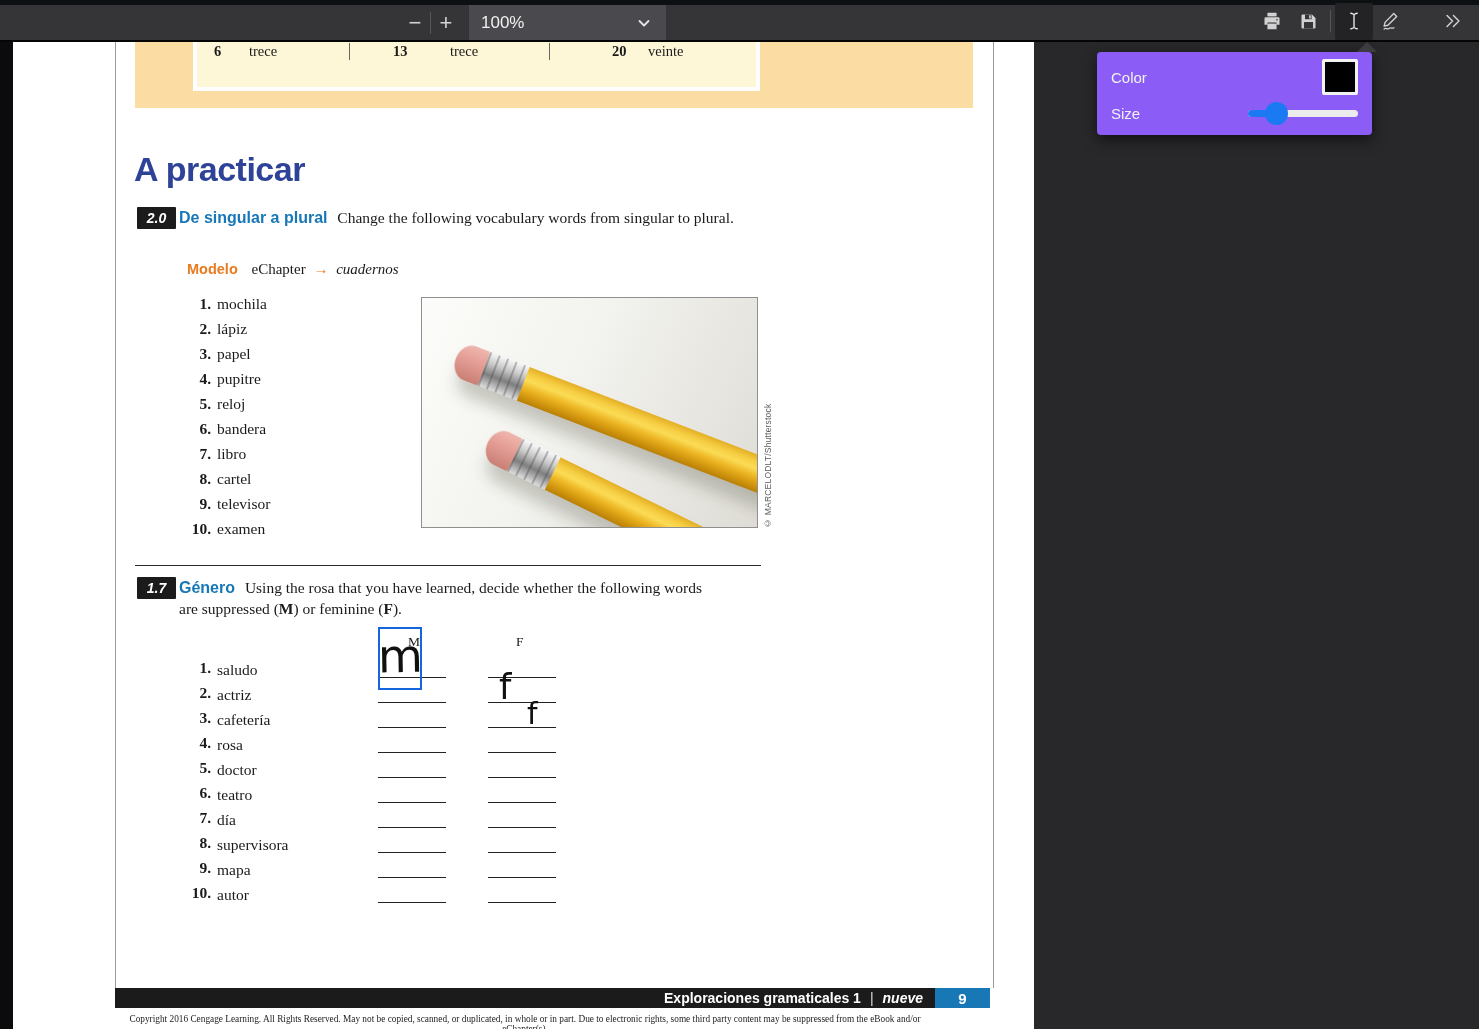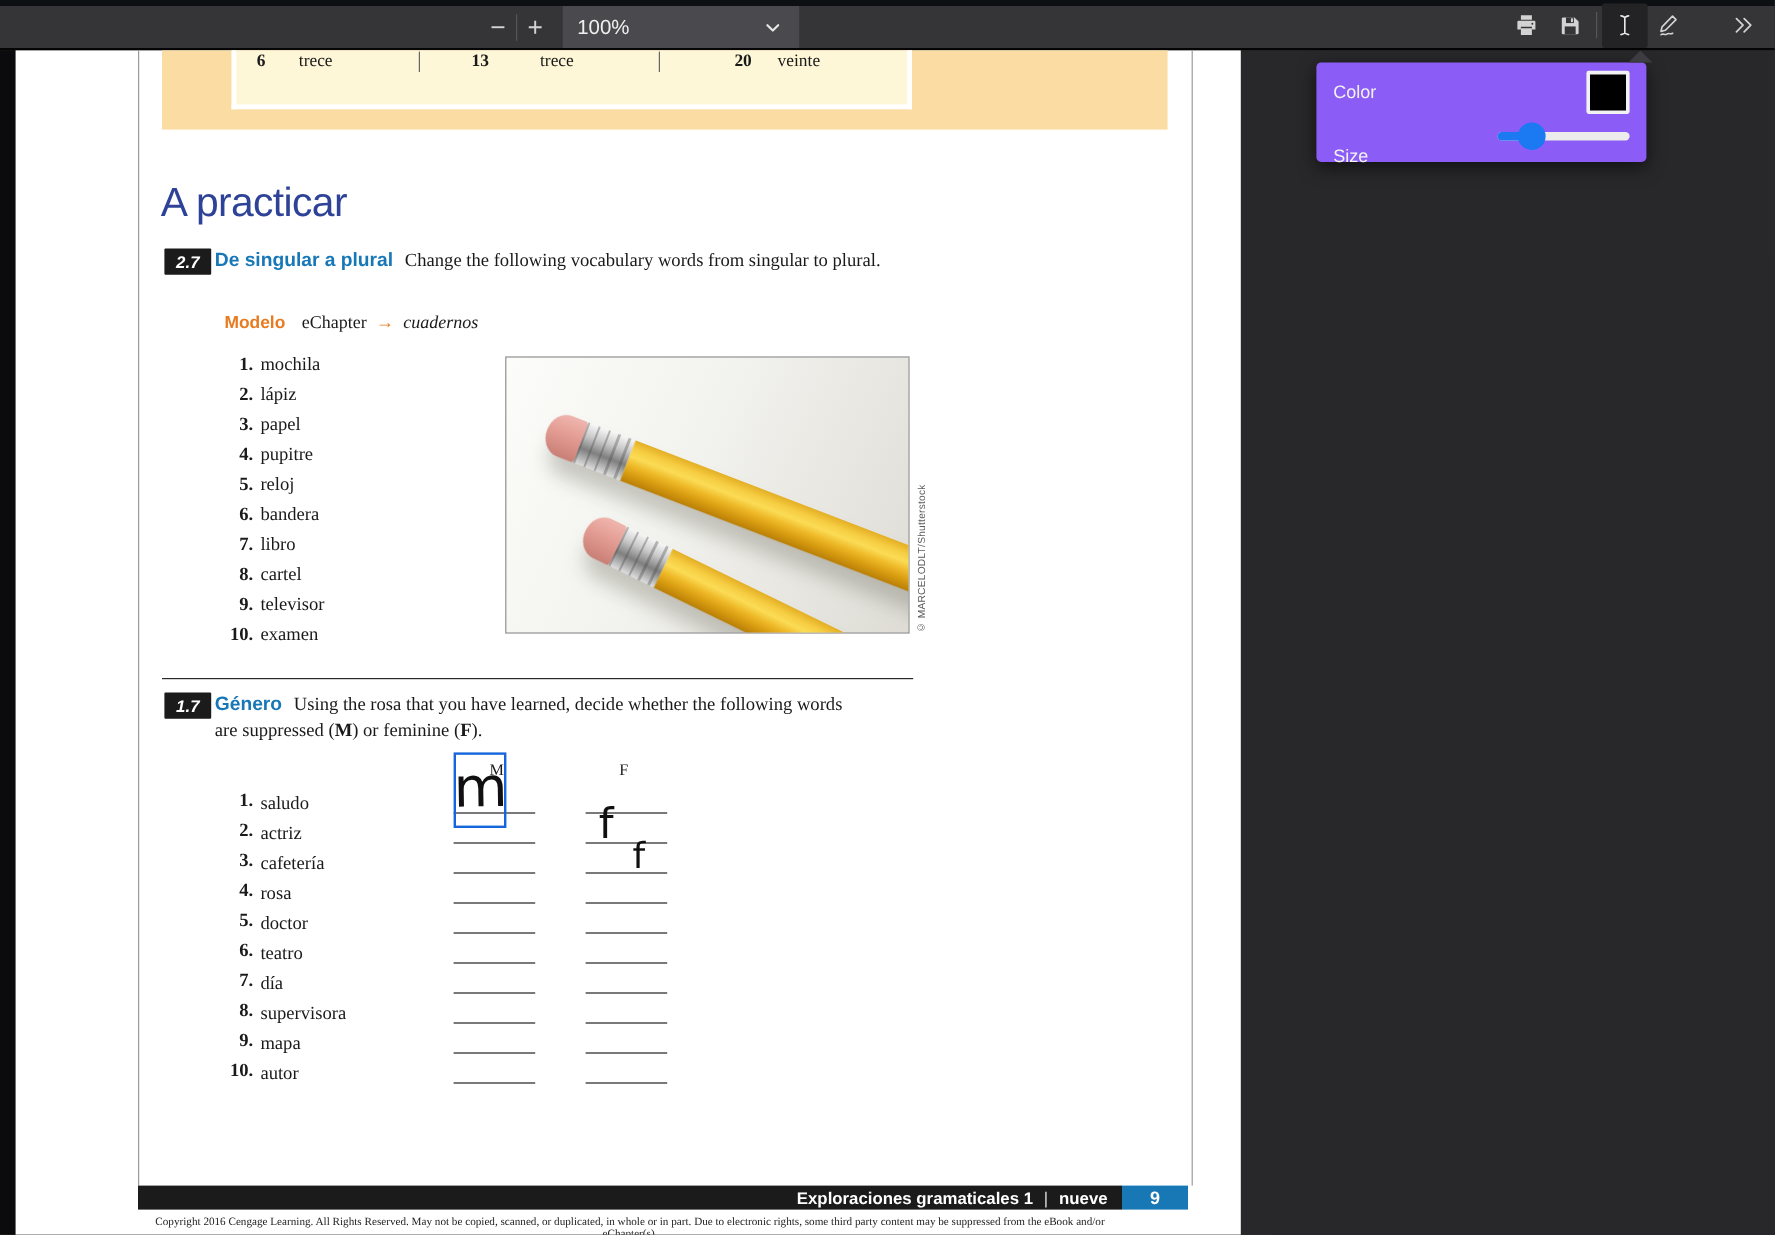--- a/index.html
+++ b/index.html
@@ -29,21 +29,21 @@
 
   
   .popup-arrow { position:absolute; left:1357px; top:42px; width:0; height:0;
                  border-left:10px solid transparent; border-right:10px solid transparent;
                  border-bottom:10px solid #3d3d41; z-index:30; }
   
   .popup { position:absolute; left:1097px; top:52px; width:275px; height:83px;
            background:#8b5cf6; border-radius:4px; box-shadow:0 5px 14px rgba(0,0,0,.55);
            z-index:29; color:#f2f2f2; font-size:15px; }
   .popup .lbl-color { position:absolute; left:14px; top:17px; }
-  .popup .lbl-size  { position:absolute; left:14px; top:70px; }
+  .popup .lbl-size  { position:absolute; left:14px; top:53px; }
   .swatch { position:absolute; left:225px; top:7px; width:36px; height:36px;
             background:#000; border:3px solid #f2f2f2; border-radius:2px; cursor:pointer; }
   .slider { position:absolute; left:151px; top:50px; width:110px; height:23px; cursor:pointer; }
   .slider .track { position:absolute; left:0; top:8px; width:110px; height:7px;
                    background:#ececec; border-radius:4px; }
   .slider .fill  { position:absolute; left:0; top:8px; width:30px; height:7px;
                    background:#1b79f2; border-radius:4px 0 0 4px; }
   .slider .thumb { position:absolute; left:17px; top:0; width:23px; height:23px;
                    border-radius:50%; background:#1b79f2; }
 
@@ -59,21 +59,21 @@
   .tan-block { position:absolute; left:122px; top:0; width:838px; height:66px; background:#fbdda4; }
   .num-box { position:absolute; left:58px; top:0; width:567px; height:49px; background:#fdf7d7;
              border:4px solid #ffffff; border-top:none; }
   .num-row { position:relative; width:100%; height:100%; font-size:14.5px; }
   .num-row .cell-sep { position:absolute; top:1px; width:1px; height:17px; background:#666; }
   .num-row .n { position:absolute; top:1px; font-weight:bold; }
   .num-row .w { position:absolute; top:1px; }
 
   
   .heading { position:absolute; left:121px; top:108px; font-family:"Liberation Sans",sans-serif;
-             font-weight:normal; font-size:34px; letter-spacing:-0.5px; color:#2e4397; }
+             font-weight:bold; font-size:34px; letter-spacing:-0.5px; color:#2e4397; }
   .ex-num { position:absolute; width:39px; height:22px; background:#1b1b1b; color:#fff;
             font-family:"Liberation Sans",sans-serif; font-weight:bold; font-style:italic;
             font-size:14px; display:flex; align-items:center; justify-content:center;
             border-radius:1px; }
   .ex16-num { left:124px; top:165px; }
   .ex17-num { left:124px; top:535px; }
   .ex-head { position:absolute; left:166px; width:578px; font-size:15.5px; line-height:21px; }
   .ex16-head { top:165px; }
   .ex17-head { top:535px; }
   .ex-title { font-family:"Liberation Sans",sans-serif; font-weight:bold; font-size:16px;
@@ -133,21 +133,21 @@
   .ann-f1 { left:486px; top:628px; font-size:35px; }
   .ann-f2 { left:514px; top:657px; font-size:30px; }
 
   
   .footer-bar { position:absolute; left:102px; top:946px; width:820px; height:20px;
                 background:#1b1b1b; color:#fff; display:flex; align-items:center;
                 justify-content:flex-end; padding-right:12px;
                 font-family:"Liberation Sans",sans-serif; font-size:14px; }
   .footer-bar .ft-title { font-weight:bold; }
   .footer-bar .ft-sep { font-weight:300; padding:0 9px; color:#ddd; }
-  .footer-bar .ft-word { font-weight:bold; }
+  .footer-bar .ft-word { font-weight:bold; font-style:italic; }
   .pagenum { position:absolute; left:922px; top:946px; width:55px; height:20px; background:#1878b6;
              color:#fff; font-family:"Liberation Sans",sans-serif; font-weight:bold; font-size:15px;
              display:flex; align-items:center; justify-content:center; }
   .copyright { position:absolute; left:102px; top:972px; width:820px; text-align:center;
                font-size:9.3px; color:#1c1c1c; }
 </style>
 </head>
 <body>
 
 <div id="screen">
@@ -232,21 +232,21 @@
           <span class="w" style="left:253px">trece</span>
           <span class="cell-sep" style="left:352px"></span>
           <span class="n" style="left:415px">20</span>
           <span class="w" style="left:451px">veinte</span>
         </div>
       </div>
     </div>
 
     <div class="heading">A practicar</div>
 
-    <div class="ex-num ex16-num">2.7</div>
+    <div class="ex-num ex16-num">2.0</div>
     <p class="ex-head ex16-head">
       <span class="ex-title">De singular a plural</span>
       <span>Change the following vocabulary words from singular to plural.</span>
     </p>
     <div class="modelo">
       <span class="modelo-lbl">Modelo</span>
       <span>eChapter</span>
       <span class="modelo-arrow">→</span>
       <span class="modelo-dst">cuadernos</span>
     </div>

